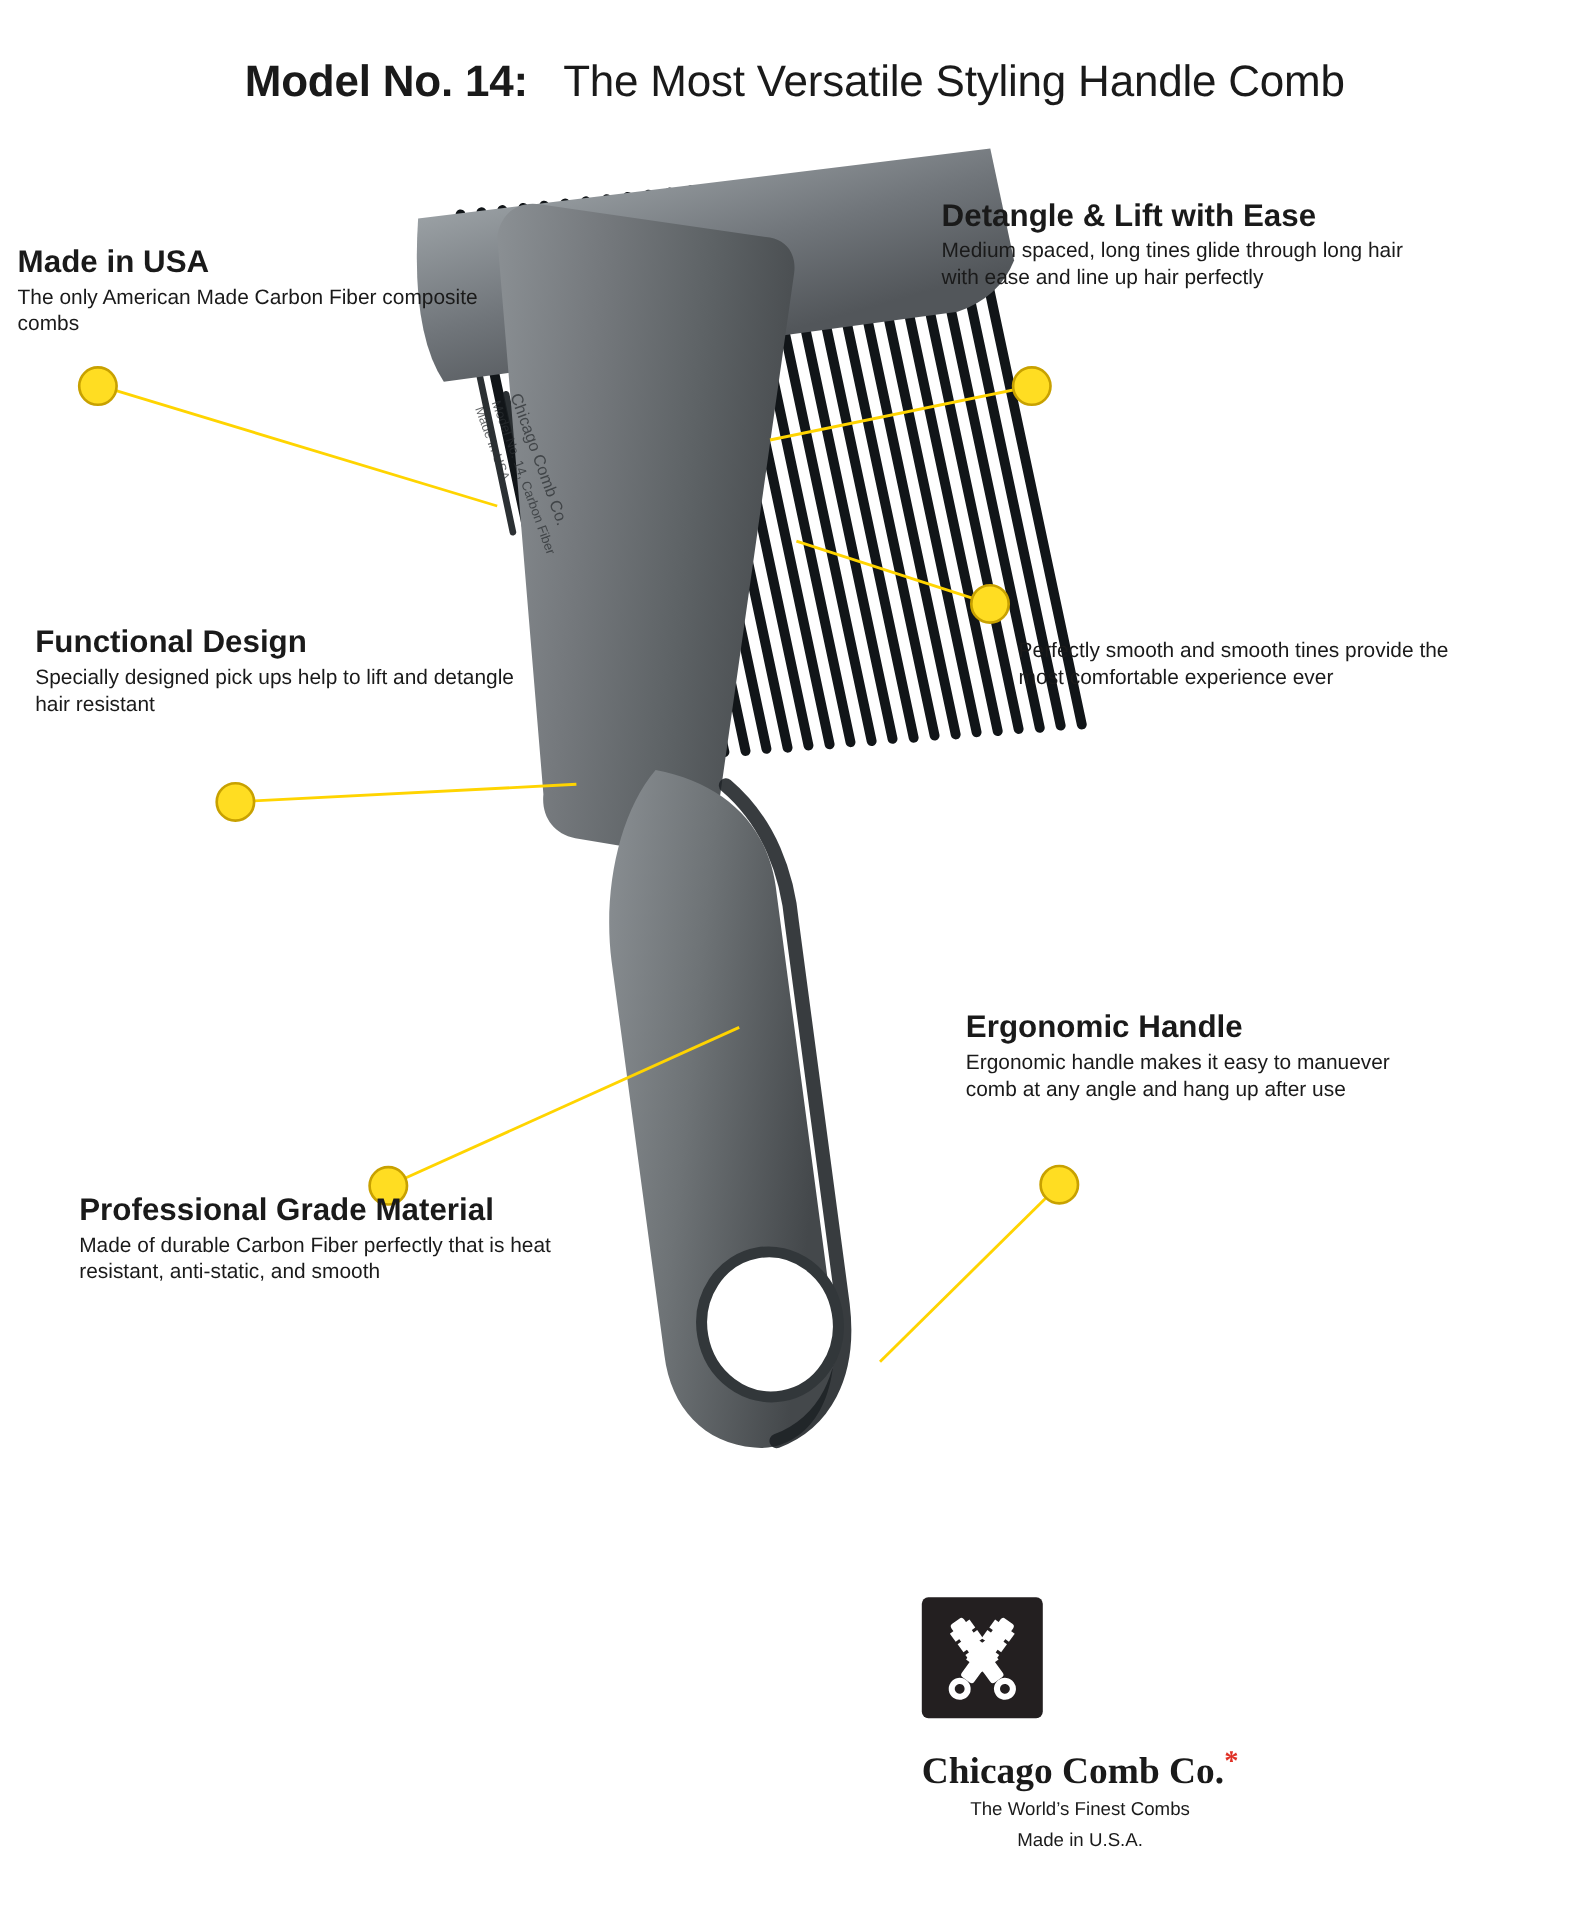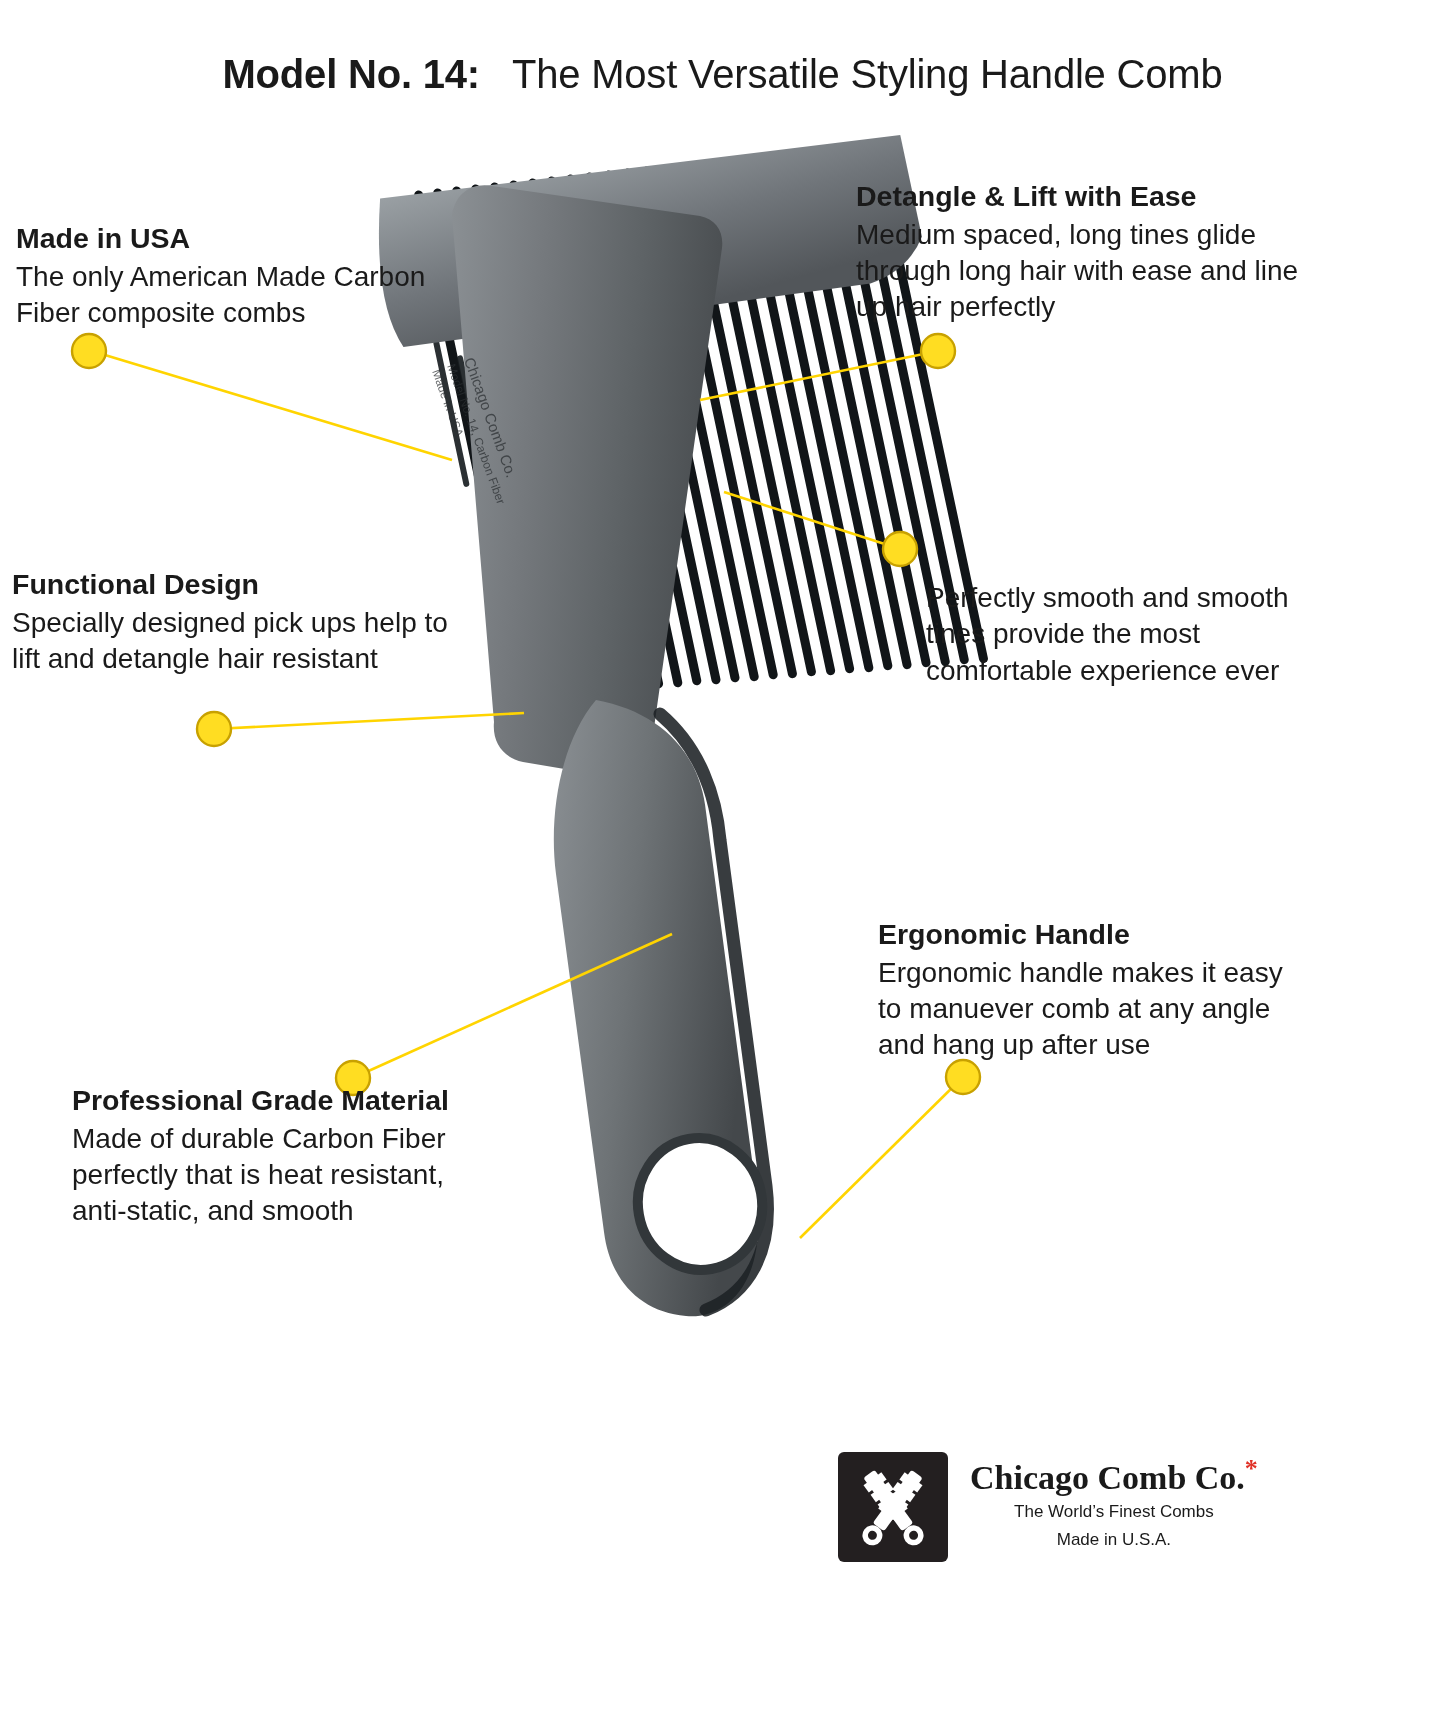--- a/index.html
+++ b/index.html
@@ -26,42 +26,42 @@
 
   
   .callout{position:absolute;}
   .callout .head{
     font-weight:bold;
     font-size:28.5px;
     line-height:1.18;
     margin:0 0 3px 0;
   }
   .callout .body{
-    font-size:28px;
+    font-size:19px;
     line-height:1.30;
     font-weight:normal;
   }
   .callout.right{text-align:left;margin-left:32px;}
   .callout.left{text-align:left;}
 
   
   #c-usa{left:16px;top:222px;width:430px;}
   #c-detangle{left:824px;top:180px;width:450px;}
-  #c-functional{left:12px;top:568px;width:470px;}
+  #c-functional{left:32px;top:568px;width:470px;}
   #c-smooth{left:894px;top:580px;width:400px;}
   #c-ergonomic{left:846px;top:918px;width:420px;}
   #c-material{left:72px;top:1084px;width:430px;}
 
   
   svg.layer{position:absolute;left:0;top:0;width:1445px;height:1733px;}
 
   
   .logo-wrap{
     position:absolute;left:838px;top:1452px;
-    display:flex;align-items:flex-start;gap:22px;
+    display:flex;align-items:flex-start;gap:22px;flex-direction:column;
   }
   .logo-mark{
     width:110px;height:110px;background:#231f20;
     border-radius:6px;position:relative;flex:0 0 auto;
   }
   .logo-text{padding-top:4px;}
   .logo-name{
     font-family:"Liberation Serif", serif;
     font-weight:bold;font-size:34px;line-height:1;
     white-space:nowrap;

